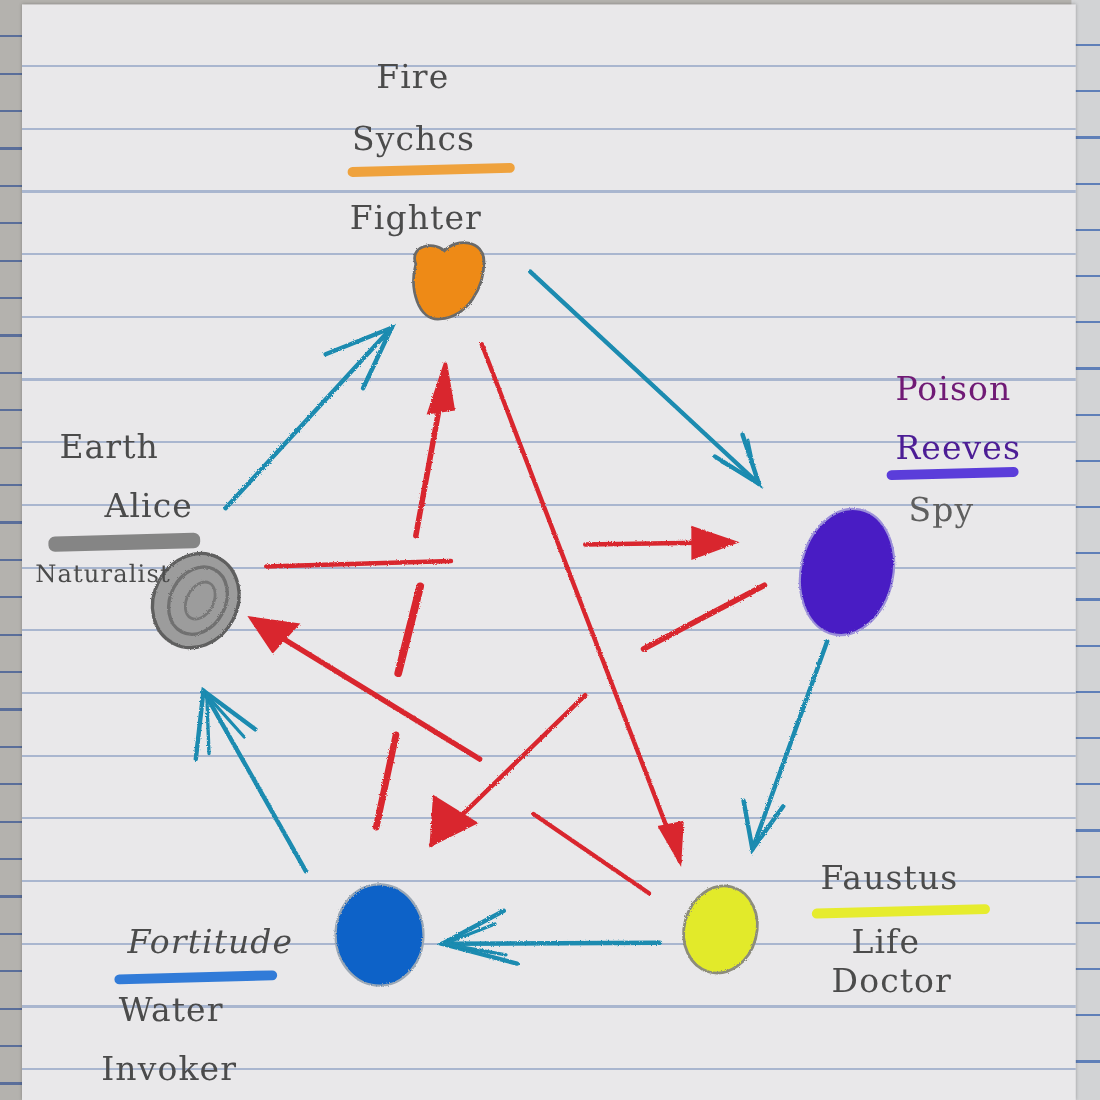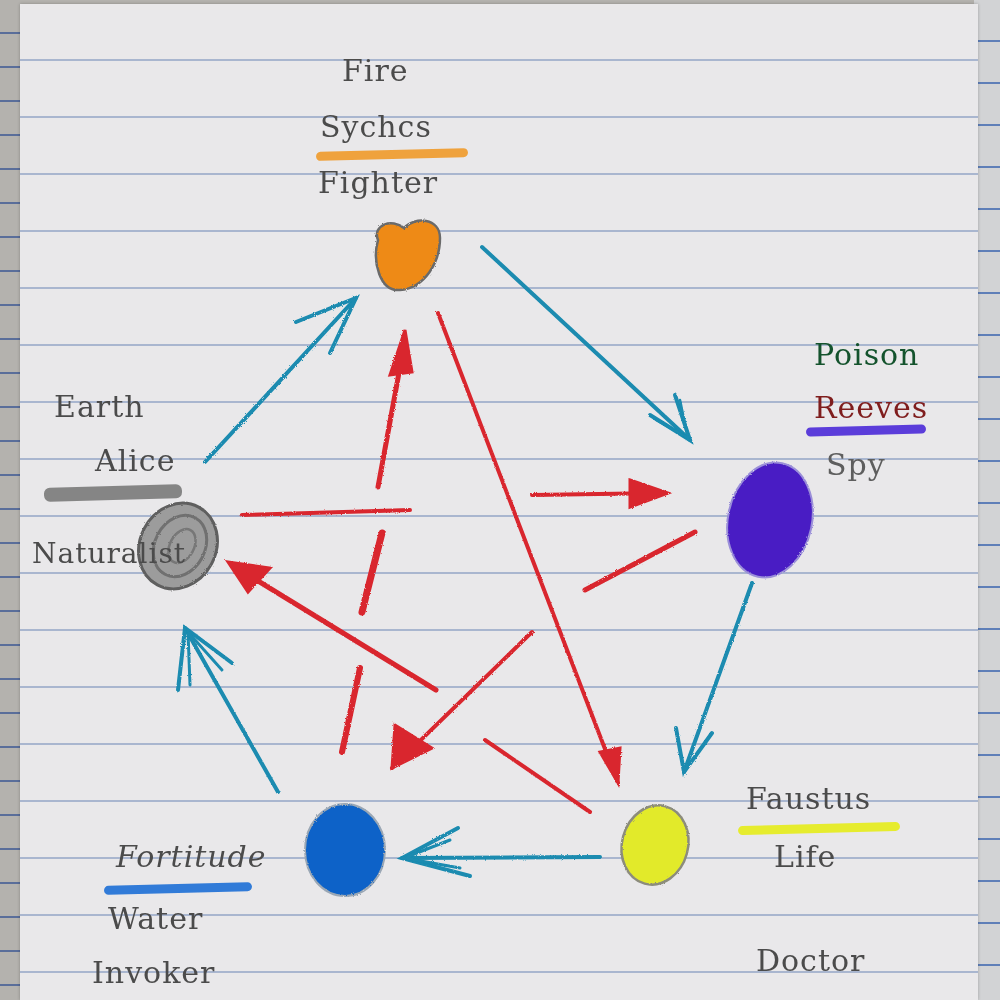--- a/index.html
+++ b/index.html
@@ -31,21 +31,21 @@
     svg.diagram { position: absolute; left: 0; top: 0; }
     .label {
       position: absolute;
       font-family: "DejaVu Serif", serif;
       color: #4b4b4b;
       font-size: 30px;
       line-height: 1;
       white-space: nowrap;
       letter-spacing: 1px;
     }
-    .label.small { font-size: 28px; margin-top: 28px; }
+    .label.small { font-size: 22px; }
     .hl {
       position: absolute; height: 9px; border-radius: 6px;
       transform: rotate(-1.5deg);
       opacity: 0.9;
     }
   </style>
 </head>
 <body>
 
 <div class="back-sheet"></div>
@@ -130,42 +130,42 @@
       <line x1="436" y1="690" x2="232" y2="565" stroke-width="5"></line>
       <path d="M228,562 L270,568 L248,592 Z" fill="#d9262e" stroke-width="3"></path>
     </g>
   </g>
 </svg>
 
 <div>
   <div class="label" style="left:342px; top:56px;">Fire</div>
   <div class="label" style="left:320px; top:112px; font-size:30px;">Sychcs</div>
   <div class="hl" style="left:316px; top:150px; width:152px; background:#ef9a2a;"></div>
-  <div class="label" style="left:318px; top:168px;">Fighter</div>
+  <div class="label" style="left:318px; top:184px;">Fighter</div>
 </div>
 
 <div>
-  <div class="label" style="left:814px; top:340px; color:#14532d;">Poison</div>
-  <div class="label" style="left:814px; top:393px; color:#7f1d1d;">Reeves</div>
+  <div class="label" style="left:814px; top:340px; color:#701a75;">Poison</div>
+  <div class="label" style="left:814px; top:393px; color:#4c1d95;">Reeves</div>
   <div class="hl" style="left:806px; top:426px; width:120px; background:#4b2ad8;"></div>
   <div class="label" style="left:826px; top:450px; color:#5e5e5e;">Spy</div>
 </div>
 
 <div>
   <div class="label" style="left:54px; top:392px;">Earth</div>
   <div class="label" style="left:76px; top:446px;margin-left:19px;">Alice</div>
   <div class="hl" style="left:44px; top:486px; width:138px; height:14px; background:#7a7a7a;"></div>
   <div class="label small" style="left:32px; top:512px;">Naturalist</div>
 </div>
 
 <div>
   <div class="label" style="left:746px; top:784px;">Faustus</div>
   <div class="hl" style="left:738px; top:824px; width:162px; background:#e5ec1a;"></div>
   <div class="label" style="left:774px; top:842px;">Life</div>
-  <div class="label" style="left:756px; top:946px;">Doctor</div>
+  <div class="label" style="left:756px; top:878px;">Doctor</div>
 </div>
 
 <div>
   <div class="label" style="left:116px; top:842px;font-style:italic;">Fortitude</div>
   <div class="hl" style="left:104px; top:884px; width:148px; background:#1d6fd6;"></div>
   <div class="label" style="left:108px; top:904px;">Water</div>
   <div class="label" style="left:92px; top:958px;">Invoker</div>
 </div>
 
 </body></html>

